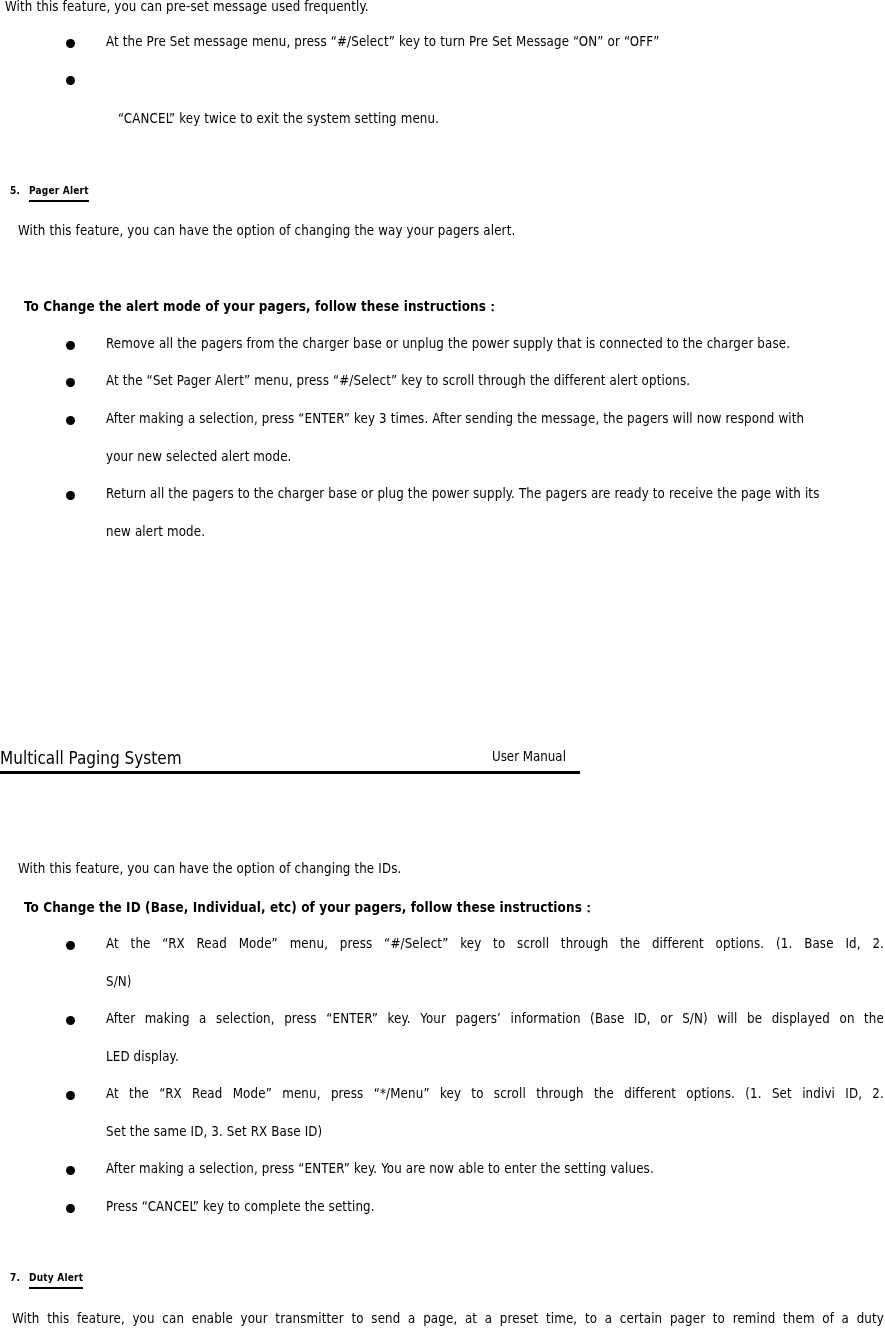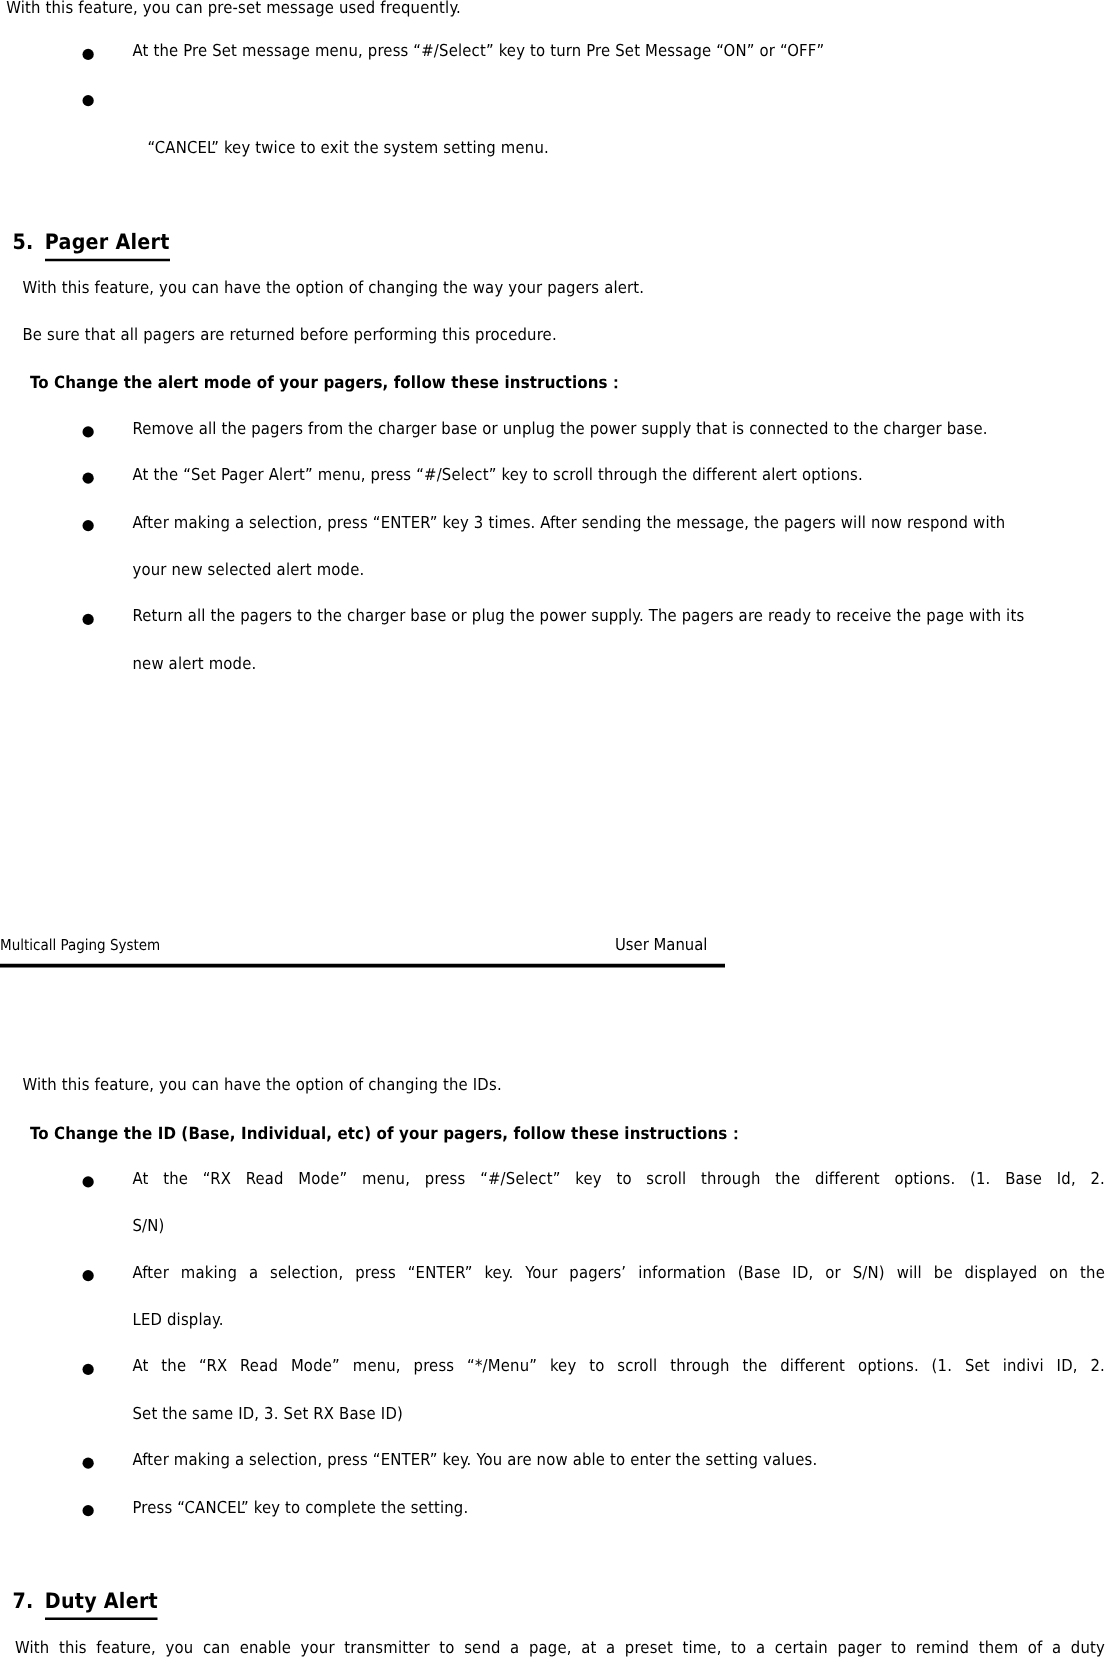--- a/index.html
+++ b/index.html
@@ -38,21 +38,21 @@
   .para.justify {
     white-space: normal;
     text-align: justify;
     text-align-last: justify;
     word-spacing: 0px;
   }
 
   
   .sec-head {
     position: absolute;
-    font-size: 17px;
+    font-size: 10px;
     font-weight: bold;
     line-height: 1.0;
     white-space: nowrap;
     letter-spacing: 0.2px;
   }
   .sec-num {
     display: inline-block;
     margin-right: 9px;
   }
   .sec-title {
@@ -76,21 +76,21 @@
     position: absolute;
     width: 9px;
     height: 9px;
     border-radius: 50%;
     background: #000;
   }
 
   
   .footer-left {
     position: absolute;
-    font-size: 12px;
+    font-size: 17px;
     line-height: 1.0;
     white-space: nowrap;
   }
   .footer-right {
     position: absolute;
     font-size: 13.2px;
     line-height: 1.0;
     white-space: nowrap;
   }
   .footer-rule {
@@ -110,21 +110,20 @@
   <div class="para" style="left:106px; top:35px; width:775px;">At the Pre Set message menu, press  “#/Select”  key to turn Pre Set Message  “ON”  or  “OFF”</div>
 
   <div class="bullet-dot" style="left:66px; top:76px;"></div>
   <div class="para" style="left:118px; top:112px; width:700px;">“CANCEL”  key twice to exit the system setting menu.</div>
 
   <div class="sec-head" style="left:10px; top:186px;">
     <span class="sec-num">5.</span><span class="sec-title">Pager Alert</span>
   </div>
 
   <div class="para" style="left:18px; top:224px; width:600px;">With this feature, you can have the option of changing the way your pagers alert.</div>
-  <div class="para" style="left:18px; top:262px; width:600px;">Be sure that all pagers are returned before performing this procedure.</div>
   <div class="subhead" style="left:24px; top:300px;">To Change the alert mode of your pagers, follow these instructions：</div>
 
   <div class="bullet-dot" style="left:66px; top:341px;"></div>
   <div class="para" style="left:106px; top:337px; width:780px;">Remove all the pagers from the charger base or unplug the power supply that is connected to the charger base.</div>
 
   <div class="bullet-dot" style="left:66px; top:378px;"></div>
   <div class="para" style="left:106px; top:374px; width:780px;">At the  “Set Pager Alert”  menu, press  “#/Select”  key to scroll through the different alert options.</div>
 
   <div class="bullet-dot" style="left:66px; top:416px;"></div>
   <div class="para" style="left:106px; top:412px; width:780px;">After making a selection, press  “ENTER”  key 3 times. After sending the message, the pagers will now respond with</div>

